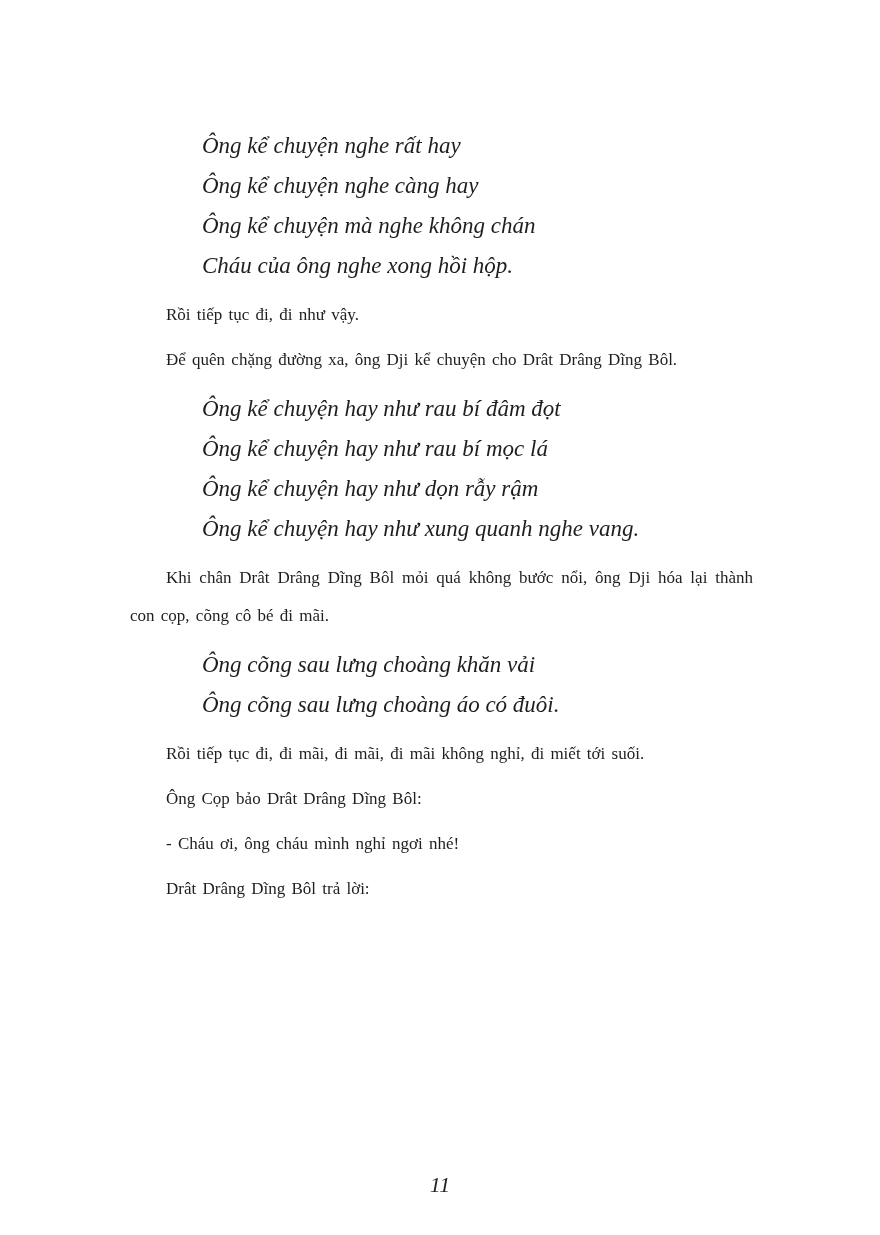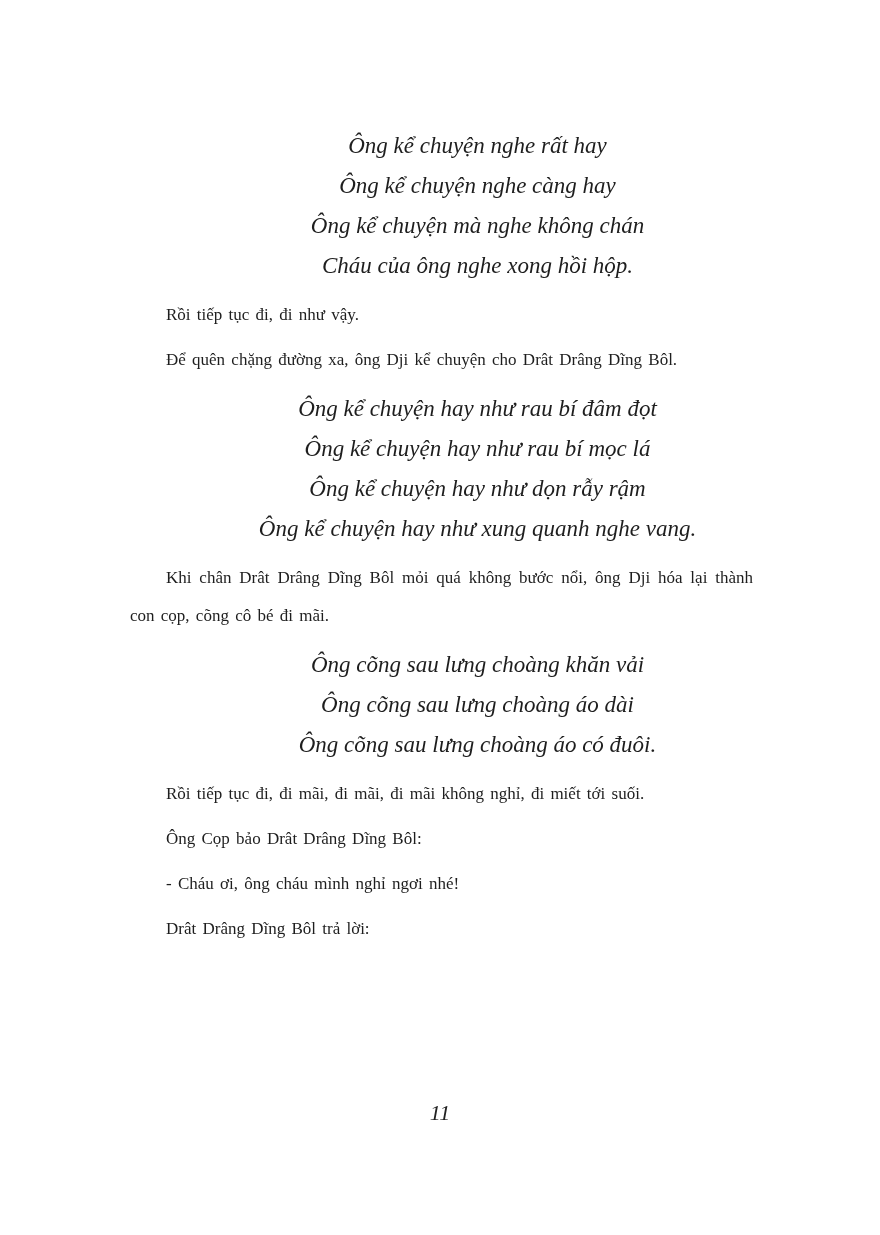--- a/index.html
+++ b/index.html
@@ -31,27 +31,26 @@
     margin: 7px 0;
     word-spacing: 2px;
   }
   .verse {
     margin: 10px 0 10px 72px;
   }
   .verse-line {
     font-style: italic;
     font-size: 23px;
     line-height: 40px;
-    text-align: center;
   }
   .page-number {
     position: absolute;
     left: 0;
     right: 0;
-    top: 1100px;
+    top: 1172px;
     text-align: center;
     font-style: italic;
     font-size: 22px;
     color: #222222;
   }
 </style>
 </head>
 <body>
 
 <div class="page">
@@ -66,21 +65,20 @@
       <p class="para">Để quên chặng đường xa, ông Dji kể chuyện cho Drât Drâng Dĩng Bôl.</p>
       <div class="verse">
         <div class="verse-line">Ông kể chuyện hay như rau bí đâm đọt</div>
         <div class="verse-line">Ông kể chuyện hay như rau bí mọc lá</div>
         <div class="verse-line">Ông kể chuyện hay như dọn rẫy rậm</div>
         <div class="verse-line">Ông kể chuyện hay như xung quanh nghe vang.</div>
       </div>
       <p class="para">Khi chân Drât Drâng Dĩng Bôl mỏi quá không bước nổi, ông Dji hóa lại thành con cọp, cõng cô bé đi mãi.</p>
       <div class="verse">
         <div class="verse-line">Ông cõng sau lưng choàng khăn vải</div>
-        <div class="verse-line">Ông cõng sau lưng choàng áo dài</div>
         <div class="verse-line">Ông cõng sau lưng choàng áo có đuôi.</div>
       </div>
       <p class="para">Rồi tiếp tục đi, đi mãi, đi mãi, đi mãi không nghỉ, đi miết tới suối.</p>
       <p class="para">Ông Cọp bảo Drât Drâng Dĩng Bôl:</p>
       <p class="para">- Cháu ơi, ông cháu mình nghỉ ngơi nhé!</p>
       <p class="para">Drât Drâng Dĩng Bôl trả lời:</p>
     </div>
   <div class="page-number">11</div>
 </div>
 

